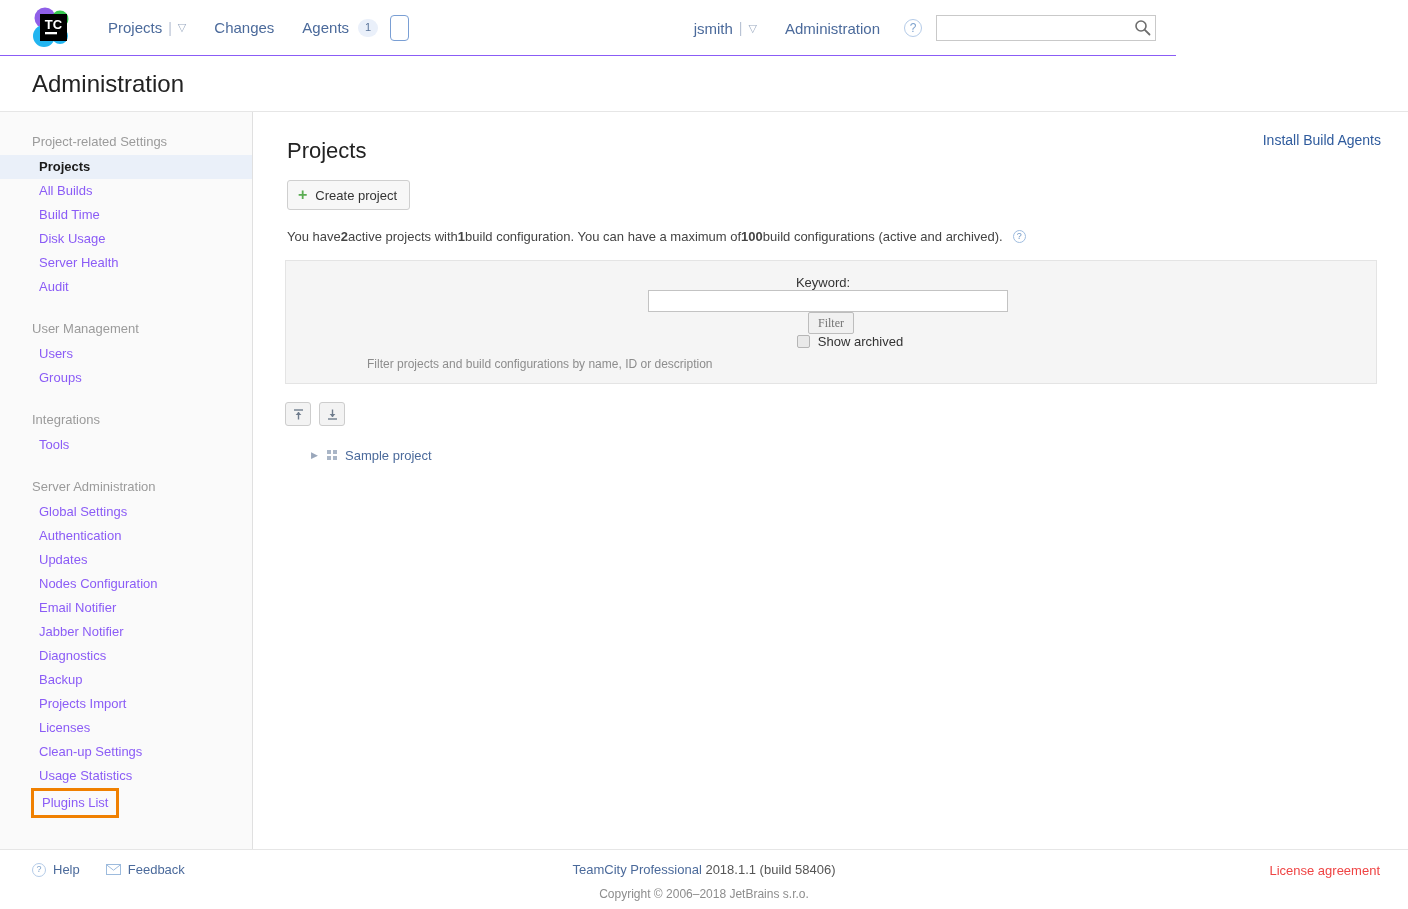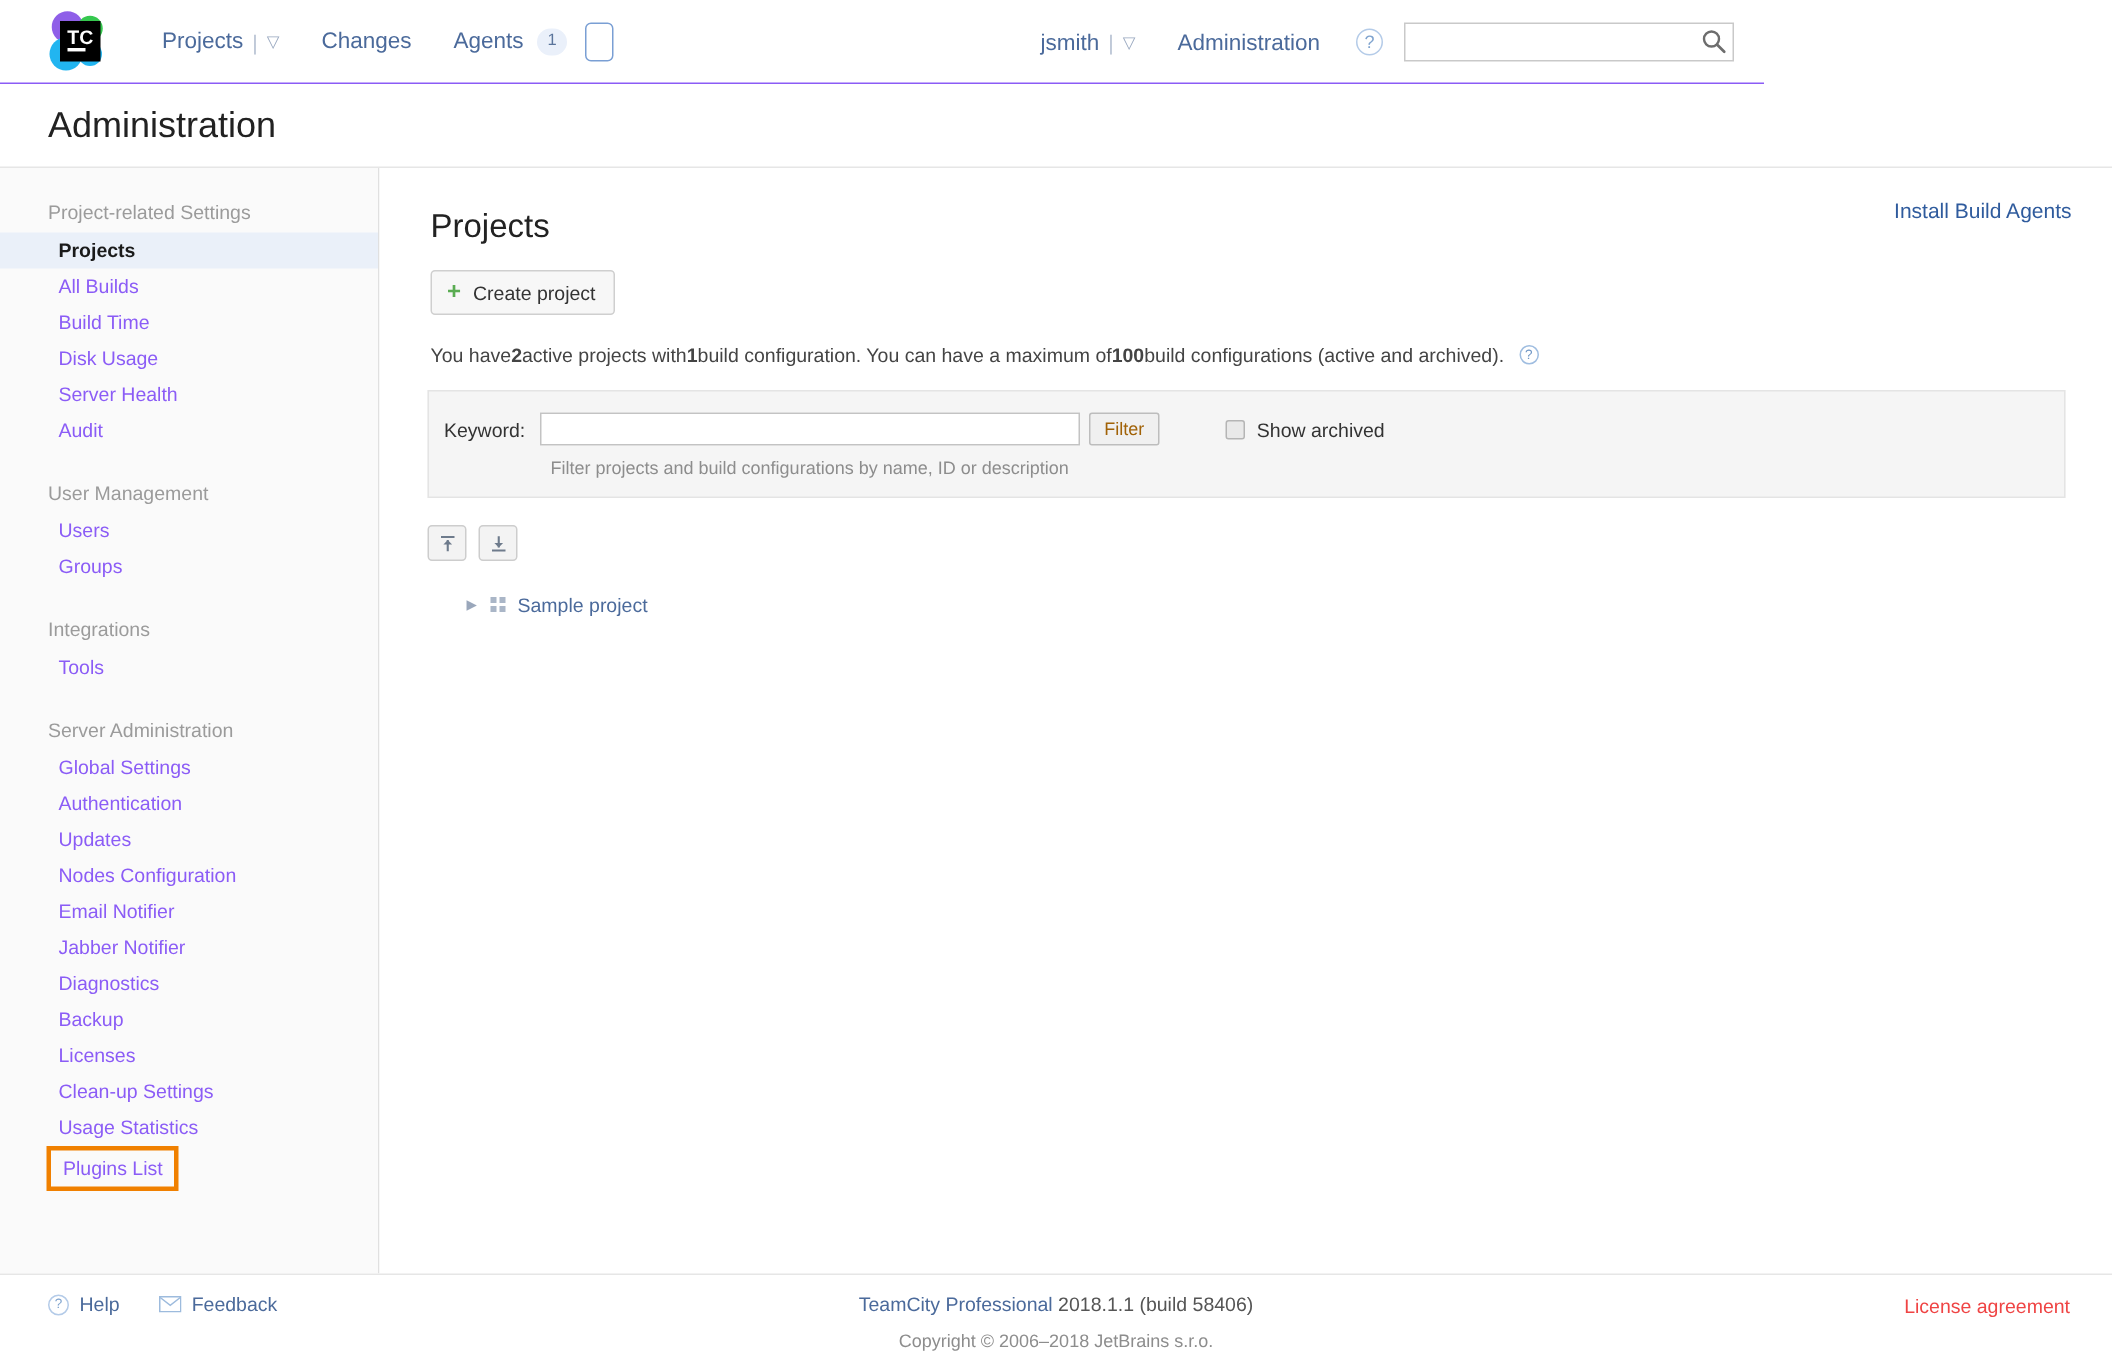--- a/index.html
+++ b/index.html
@@ -228,20 +228,21 @@
   .filter-panel {
     margin-top: 16px;
     background: #f5f5f5;
     border: 1px solid #e4e4e4;
     padding: 14px 16px 12px 10px;
     width: 1092px;
   }
   .filter-row {
     display: flex;
     align-items: center;
+    flex-direction: column;
   }
   .filter-label {
     color: #333;
     font-size: 13px;
     margin-right: 10px;
   }
   .keyword-input {
     width: 360px; height: 22px;
     border: 1px solid #c3c3c3;
     background: #fff;
@@ -252,22 +253,22 @@
   }
   .filter-btn {
     margin-left: 6px;
     height: 22px;
     padding: 0 9px;
     font-size: 12px;
     background: #f0f0f0;
     border: 1px solid #bdbdbd;
     border-radius: 2px;
     cursor: pointer;
-    font-family: Liberation Sans, sans-serif;
-    color: #a16207;
+    font-family: Liberation Serif, serif;
+    color: #737373;
   }
   .archived-wrap {
     display: flex;
     align-items: center;
     margin-left: 44px;
     gap: 8px;
     font-size: 13px;
     color: #333;
   }
   .chk {
@@ -472,20 +473,21 @@
     
     <div class="sb-group-title">Server Administration</div>
     <a class="sb-item" href="#">Global Settings</a>
     <a class="sb-item" href="#">Authentication</a>
     <a class="sb-item" href="#">Updates</a>
     <a class="sb-item" href="#">Nodes Configuration</a>
     <a class="sb-item" href="#">Email Notifier</a>
     <a class="sb-item" href="#">Jabber Notifier</a>
     <a class="sb-item" href="#">Diagnostics</a>
     <a class="sb-item" href="#">Backup</a>
+    <a class="sb-item" href="#">Projects Import</a>
     <a class="sb-item" href="#">Licenses</a>
     <a class="sb-item" href="#">Clean-up Settings</a>
     <a class="sb-item" href="#">Usage Statistics</a>
     <a class="sb-item highlighted" href="#">Plugins List</a>
   </nav>
 
   <main class="content">
 
     <a class="install-link" href="#">Install Build Agents</a>
 

